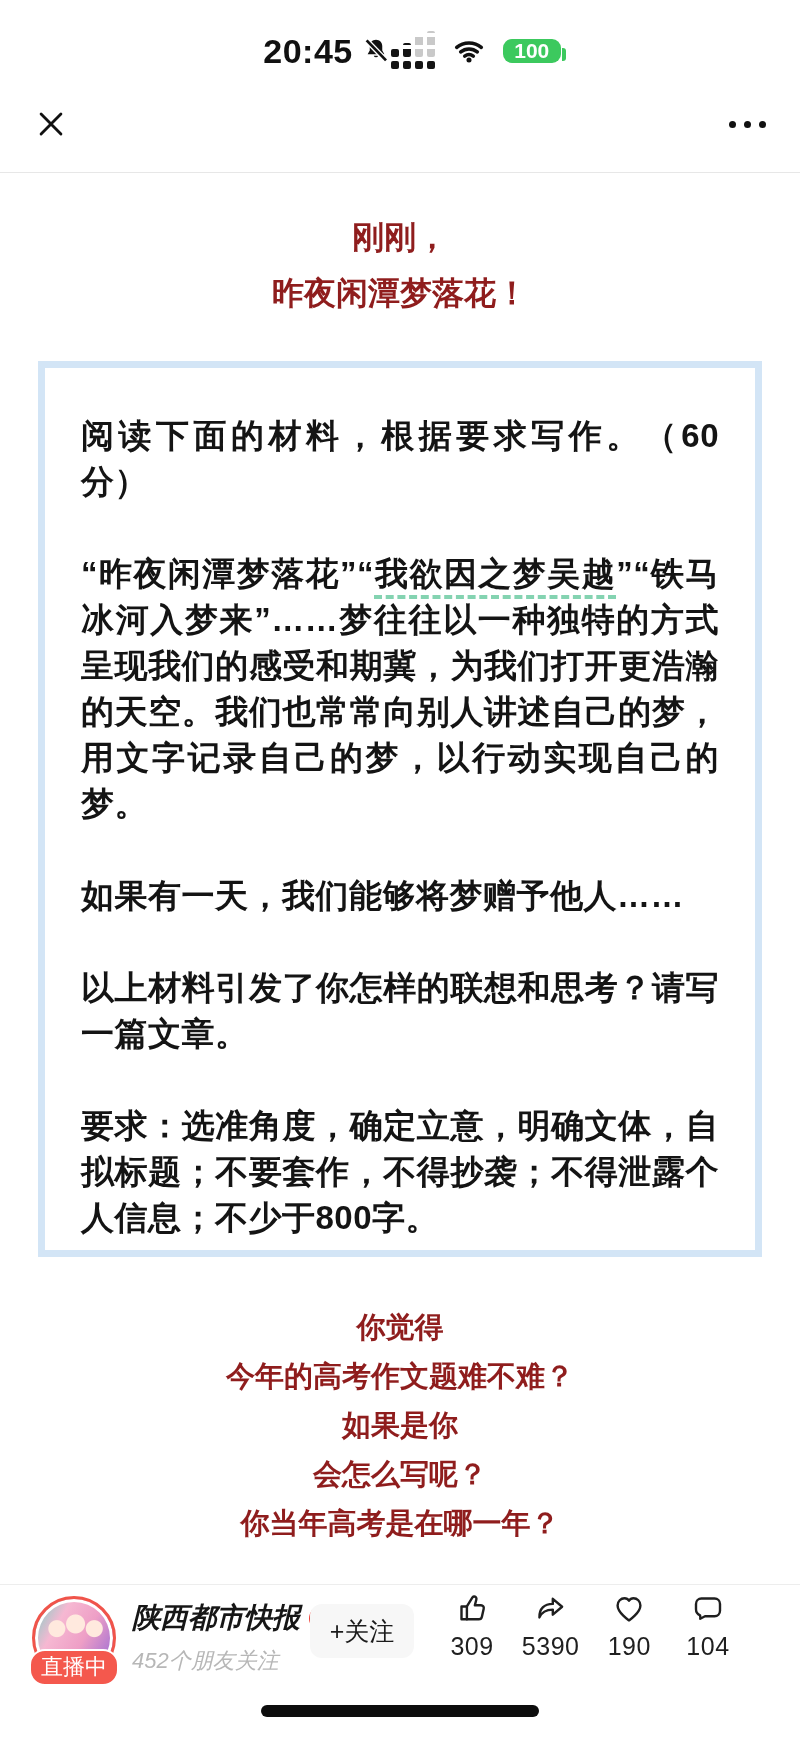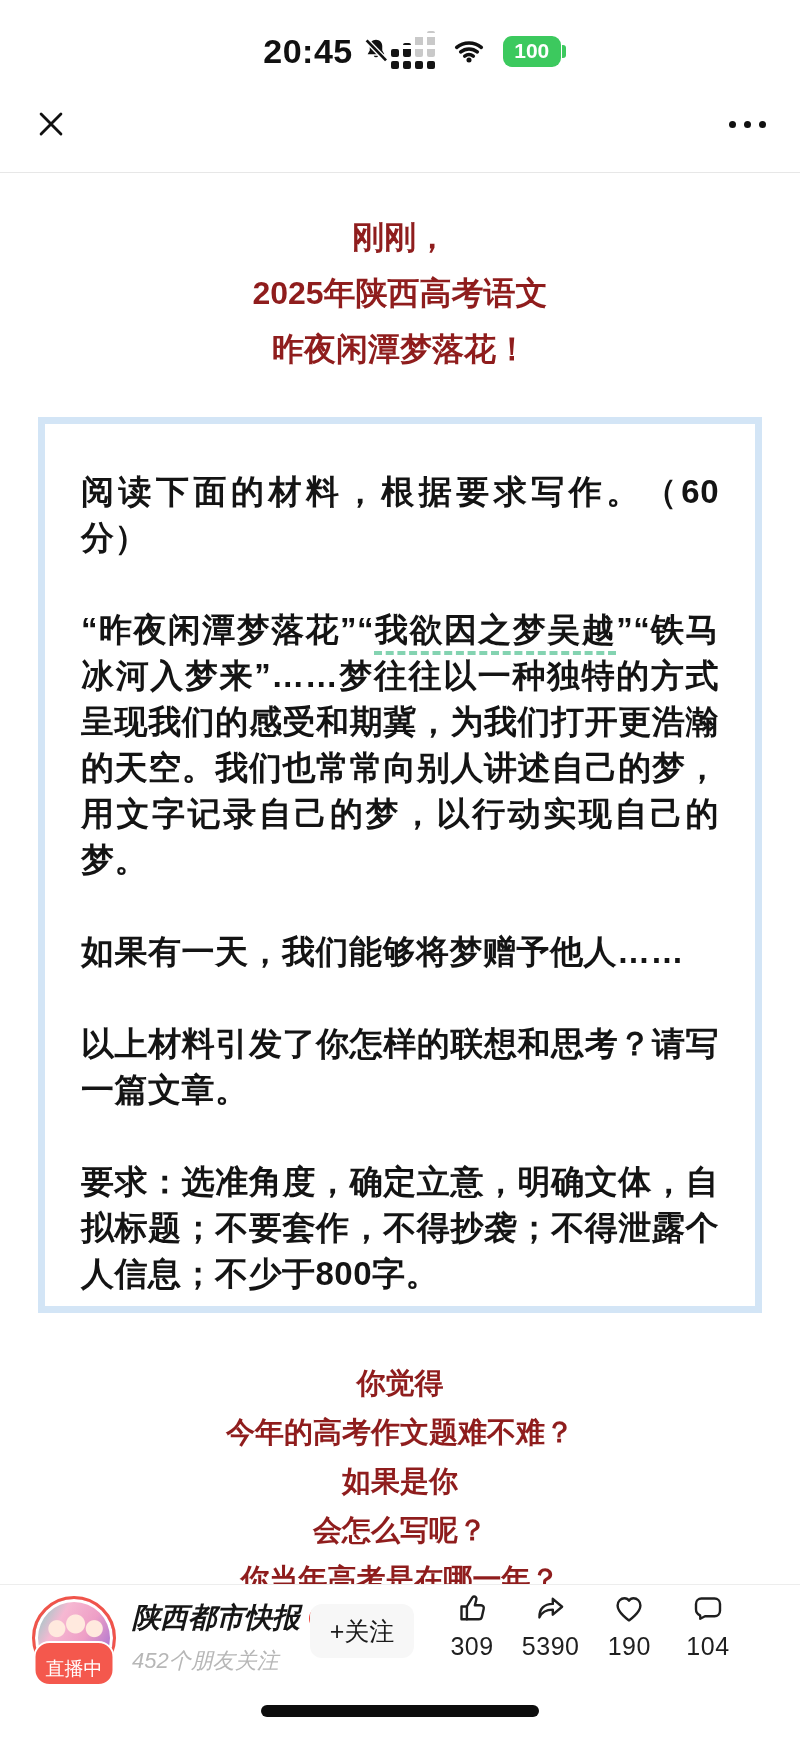--- a/index.html
+++ b/index.html
@@ -15,21 +15,21 @@
     display:flex;justify-content:center;align-items:center;
   }
   .status-left{margin-left:88px;display:flex;align-items:center;gap:8px;}
   .status-time{font-size:34px;font-weight:700;color:#111;letter-spacing:.5px;}
   .status-right{margin-right:64px;display:flex;align-items:center;gap:16px;}
   .signal{display:flex;align-items:flex-end;gap:4px;height:36px;}
   .sig-col{display:flex;flex-direction:column;justify-content:flex-end;gap:4px;width:8px;}
   .sig-bar{width:8px;border-radius:2px;background:repeating-linear-gradient(to top,var(--c) 0 8px,rgba(0,0,0,0) 8px 12px);height:var(--h);}
   .sig-dot{width:8px;height:8px;border-radius:2px;background:#141414;}
   .battery{
-    position:relative;width:58px;height:31px;border-radius:9px;background:#3cc95e;
+    position:relative;width:58px;height:24px;border-radius:9px;background:#3cc95e;
     color:#fff;font-size:21px;font-weight:700;display:flex;align-items:center;justify-content:center;
   }
   .battery::after{content:'';position:absolute;right:-5px;top:9px;width:4px;height:13px;background:#3cc95e;border-radius:0 3px 3px 0;}
   
   .nav-row{
     height:96px;display:flex;align-items:center;justify-content:space-between;
     padding:0 34px;border-bottom:1px solid #e7e7e7;
   }
   .more-dots{display:flex;gap:8px;}
   .more-dots i{width:7px;height:7px;border-radius:50%;background:#111;}
@@ -65,22 +65,22 @@
       radial-gradient(circle at 52% 32%, #ffe9de 0 9px, rgba(0,0,0,0) 10px),
       radial-gradient(circle at 76% 38%, #ffe9de 0 8px, rgba(0,0,0,0) 9px),
       linear-gradient(120deg,#6fd3c3 0%,#f6b8d2 30%,#ee9fc6 58%,#a873d2 88%,#8e5bd1 100%);
   }
   .avatar-banner{
     position:absolute;left:9%;right:9%;bottom:13%;height:18%;
     background:rgba(123,73,201,.88);border-radius:6px;
   }
   .live-badge{
     position:absolute;left:50%;bottom:-9px;transform:translateX(-50%);
-    background:#f4584d;color:#fff;font-size:19px;font-weight:500;line-height:1;
-    padding:16px 10px 6px;border-radius:16px;border:2px solid #fff;white-space:nowrap;text-align:right;
+    background:#f4584d;color:#fff;font-size:22px;font-weight:500;line-height:1;
+    padding:5px 10px 6px;border-radius:16px;border:2px solid #fff;white-space:nowrap;text-align:right;
   }
   .name-block{position:absolute;left:132px;top:14px;font-style:italic;}
   .name-row{display:flex;align-items:center;gap:9px;}
   .account-name{font-size:28px;font-weight:700;color:#161616;}
   .v-badge{
     width:23px;height:23px;border-radius:50%;background:#ee4036;color:#fff;
     font-size:14px;font-weight:800;display:flex;align-items:center;justify-content:center;
   }
   .followers{margin-top:9px;font-size:22px;color:#b7b7b7;}
   .follow-btn{
@@ -148,21 +148,20 @@
   </svg>
   <div class="more-dots">
       <i></i>
       <i></i>
       <i></i>
     </div>
 </div>
 
 <div class="title-block">
   <div>刚刚，</div>
-  <div>2025年陕西高考语文</div>
   <div>昨夜闲潭梦落花！</div>
 </div>
 
 <div class="prompt-box">
   <p>阅读下面的材料，根据要求写作。（60分）</p>
   <p><span>“昨夜闲潭梦落花”“</span><span class="dashed-underline">我欲因之梦吴越</span><span>”“铁马冰河入梦来”……梦往往以一种独特的方式呈现我们的感受和期冀，为我们打开更浩瀚的天空。我们也常常向别人讲述自己的梦，用文字记录自己的梦，以行动实现自己的梦。</span></p>
   <p>如果有一天，我们能够将梦赠予他人……</p>
   <p>以上材料引发了你怎样的联想和思考？请写一篇文章。</p>
   <p>要求：选准角度，确定立意，明确文体，自拟标题；不要套作，不得抄袭；不得泄露个人信息；不少于800字。</p>
 </div>

